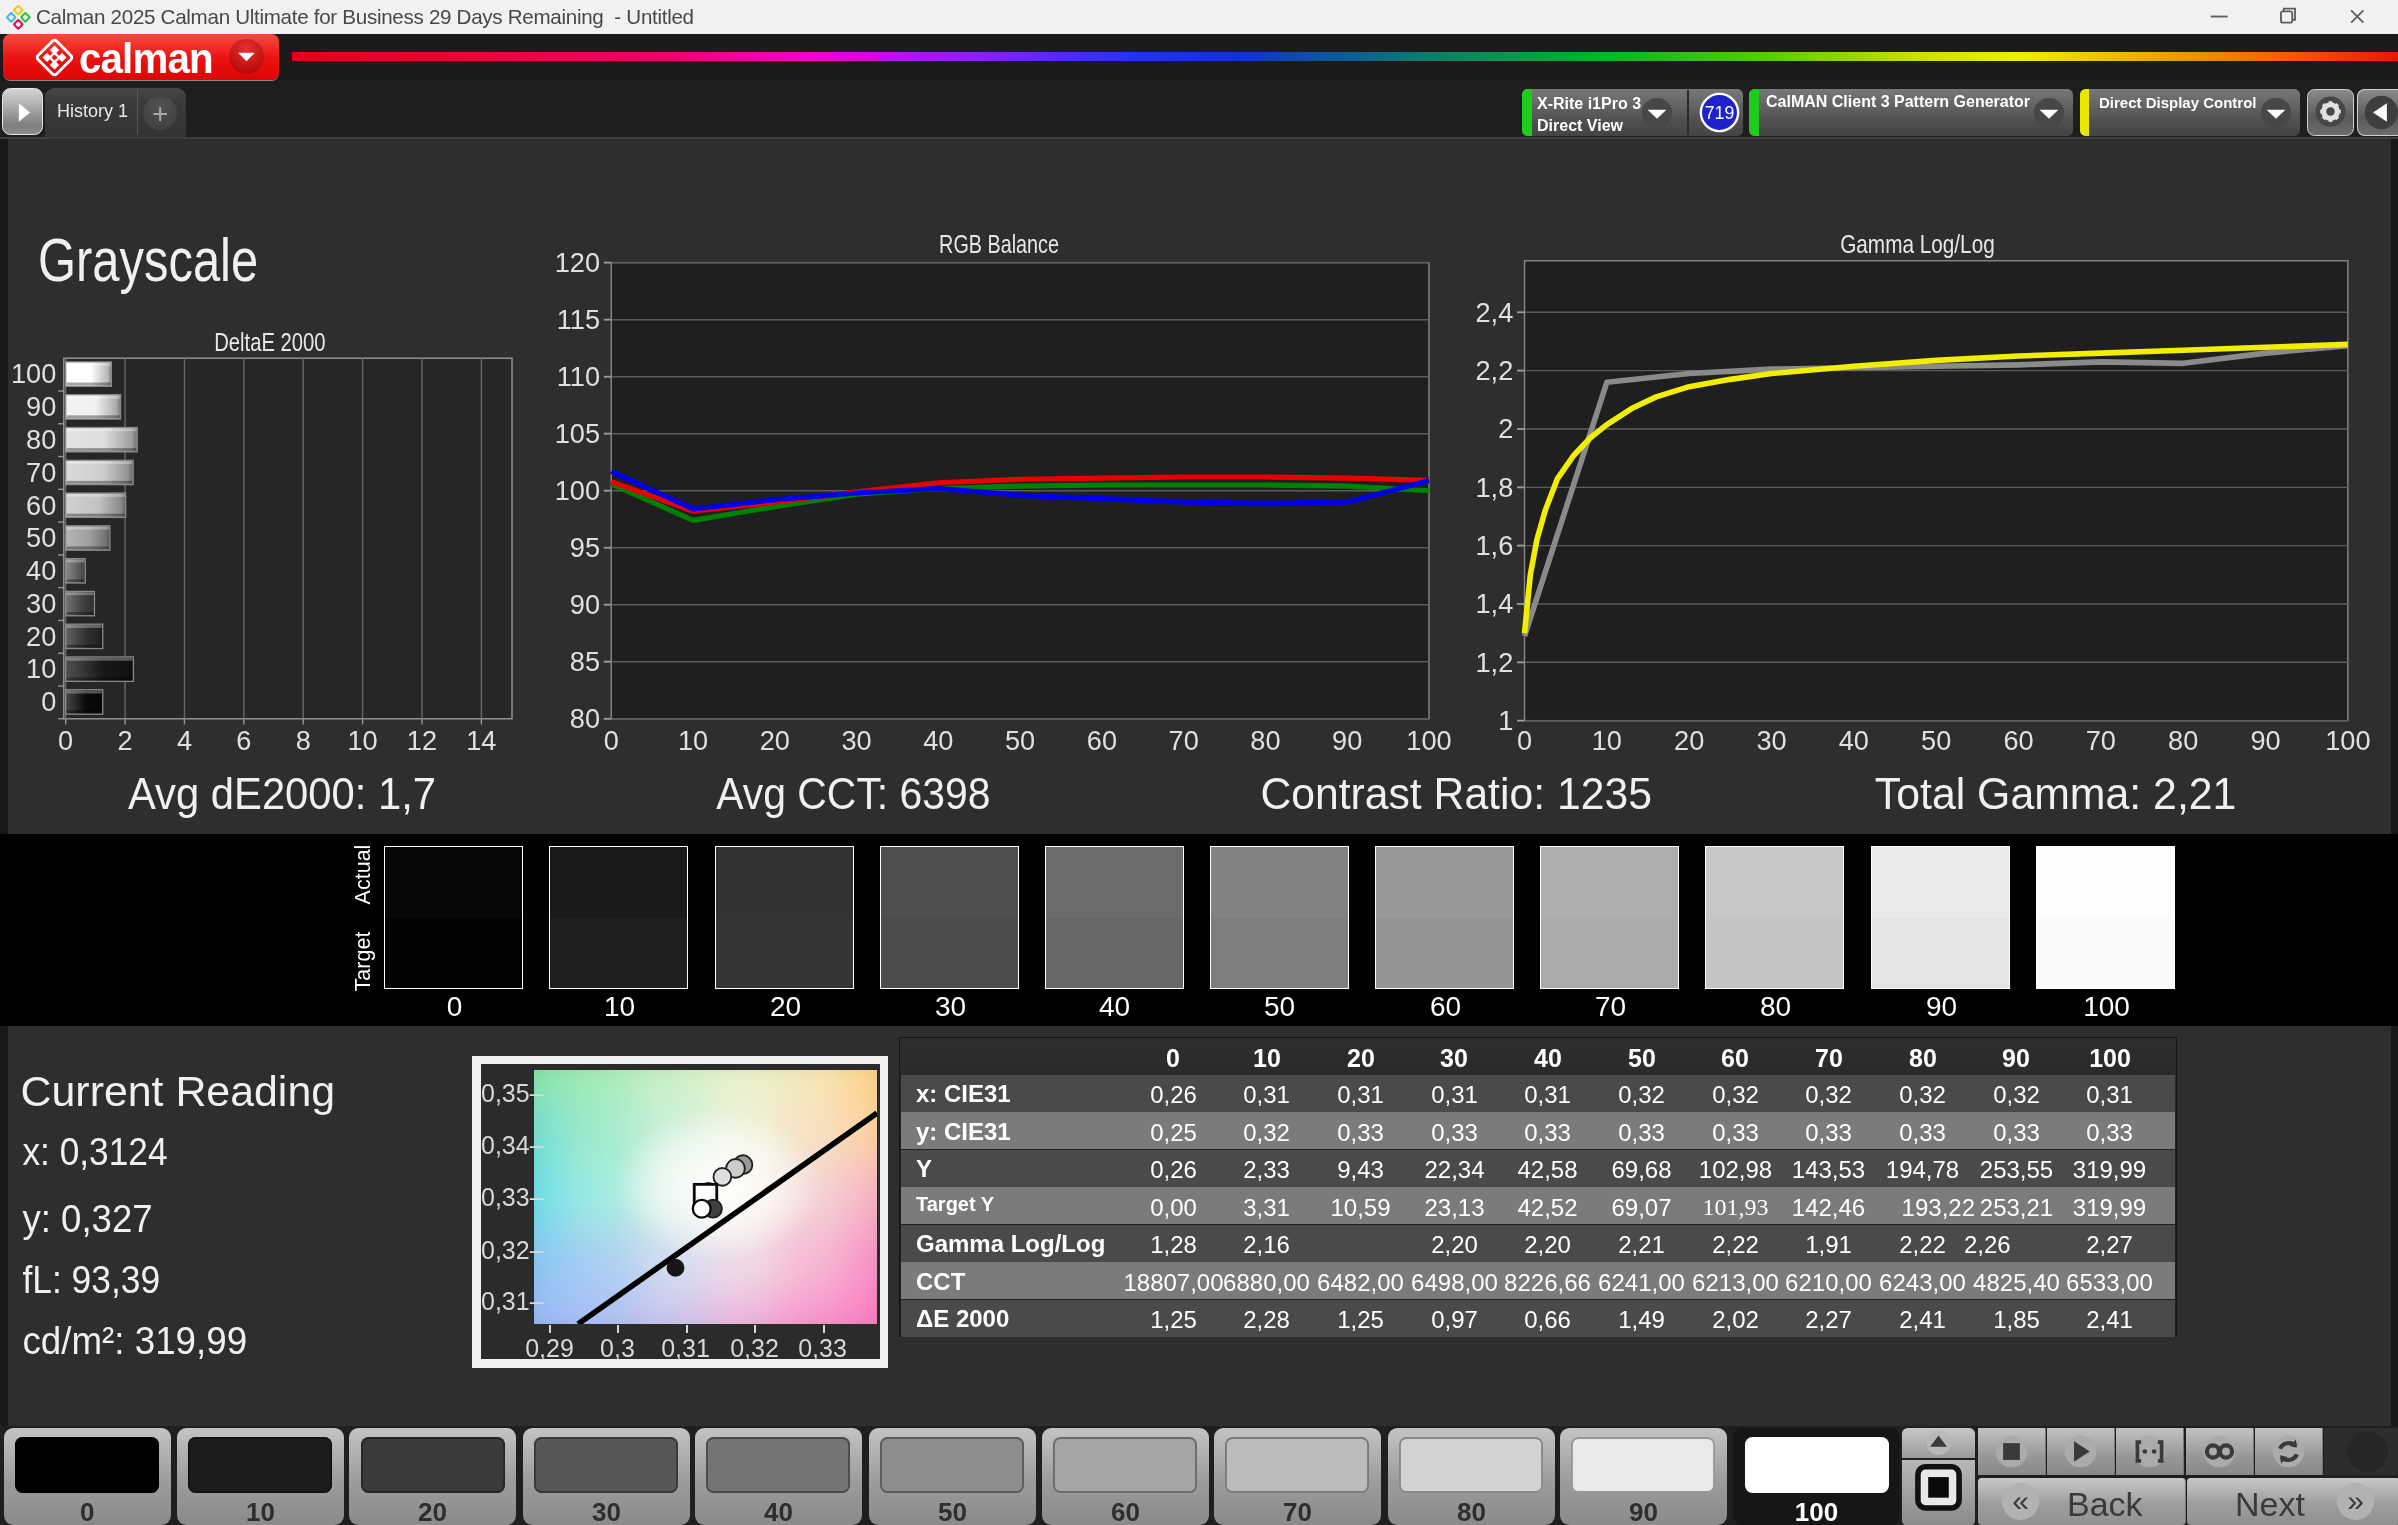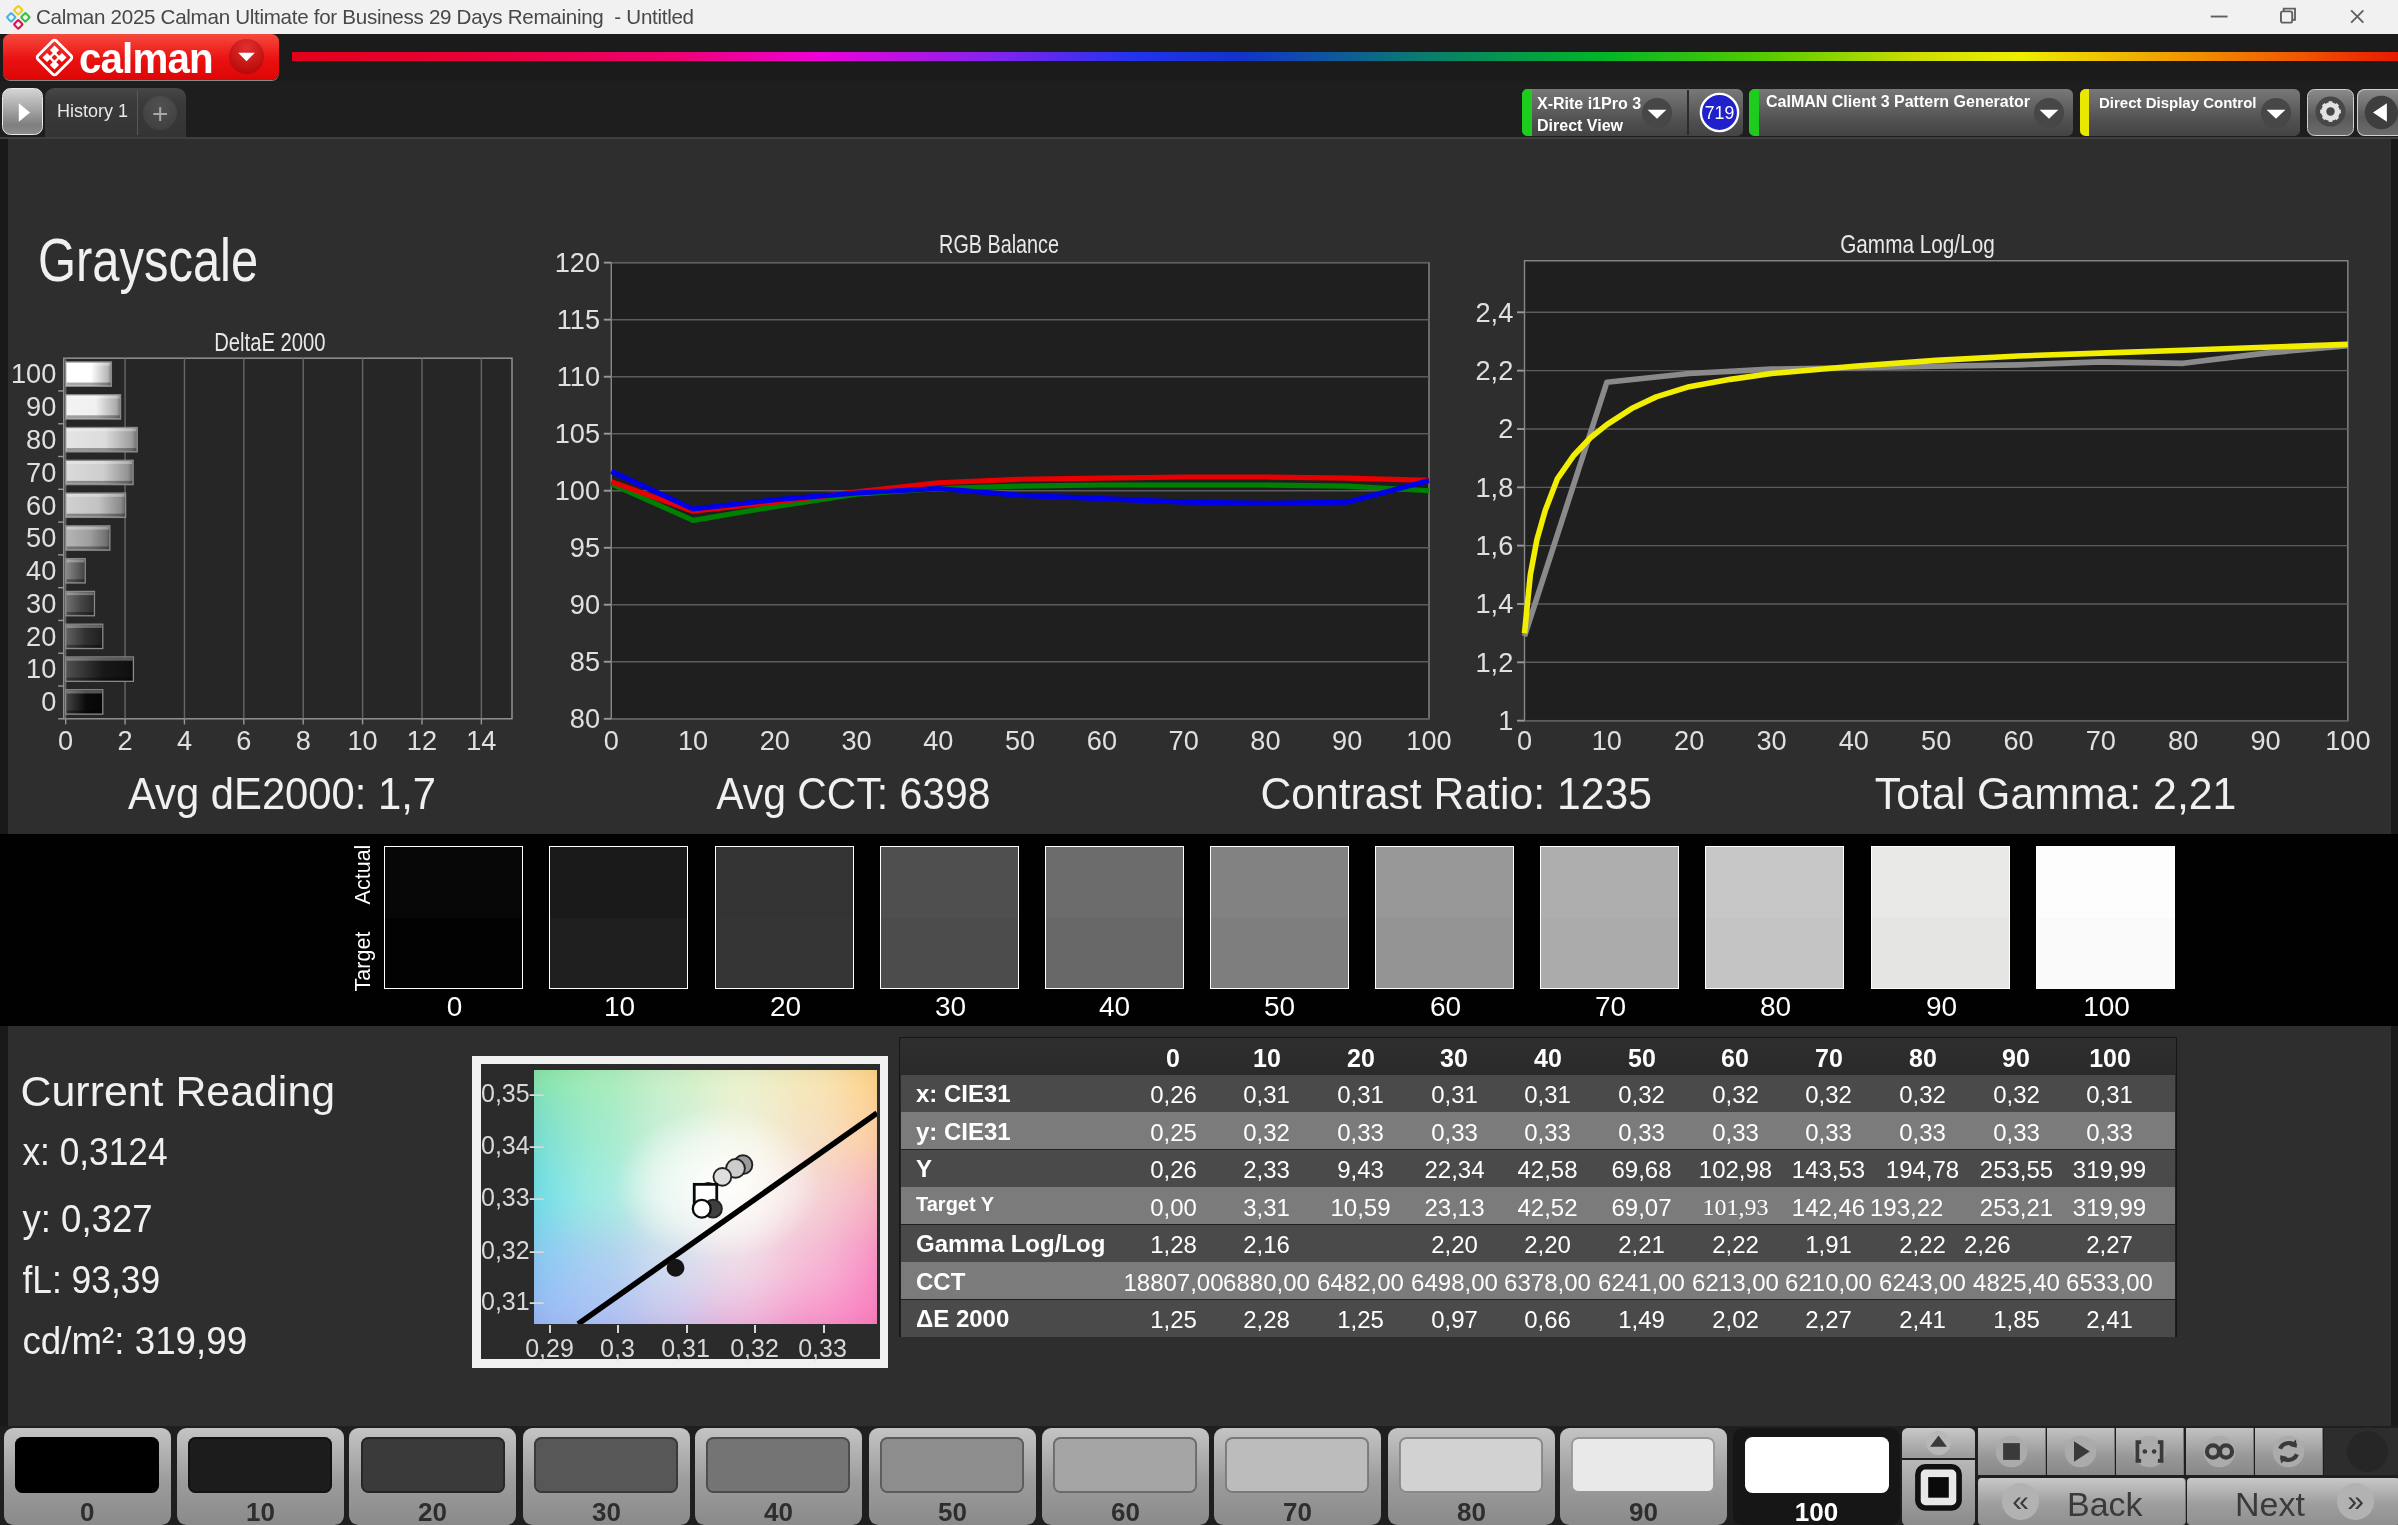--- a/index.html
+++ b/index.html
@@ -535,21 +535,21 @@
 <div class="abs" style="left:901px;top:1187px;width:1274px;height:37px;background:#7b7b7b;"></div>
 <div class="abs" style="left:916px;top:1193px;font-size:20px;font-weight:700;color:#fff;">Target Y</div>
 <div class="abs" style="left:1121px;top:1194px;width:105px;text-align:center;font-size:24px;color:#fff;white-space:nowrap;">0,00</div>
 <div class="abs" style="left:1214px;top:1194px;width:105px;text-align:center;font-size:24px;color:#fff;white-space:nowrap;">3,31</div>
 <div class="abs" style="left:1308px;top:1194px;width:105px;text-align:center;font-size:24px;color:#fff;white-space:nowrap;">10,59</div>
 <div class="abs" style="left:1402px;top:1194px;width:105px;text-align:center;font-size:24px;color:#fff;white-space:nowrap;">23,13</div>
 <div class="abs" style="left:1495px;top:1194px;width:105px;text-align:center;font-size:24px;color:#fff;white-space:nowrap;">42,52</div>
 <div class="abs" style="left:1589px;top:1194px;width:105px;text-align:center;font-size:24px;color:#fff;white-space:nowrap;">69,07</div>
 <div class="abs" style="left:1683px;top:1194px;width:105px;text-align:center;font-size:24px;color:#fff;white-space:nowrap;font-family:Liberation Serif, serif;">101,93</div>
 <div class="abs" style="left:1776px;top:1194px;width:105px;text-align:center;font-size:24px;color:#fff;white-space:nowrap;">142,46</div>
-<div class="abs" style="left:1870px;top:1194px;width:105px;text-align:left;font-size:24px;color:#fff;white-space:nowrap;">193,22</div>
+<div class="abs" style="left:1870px;top:1194px;width:105px;text-align:right;font-size:24px;color:#fff;white-space:nowrap;">193,22</div>
 <div class="abs" style="left:1964px;top:1194px;width:105px;text-align:center;font-size:24px;color:#fff;white-space:nowrap;">253,21</div>
 <div class="abs" style="left:2057px;top:1194px;width:105px;text-align:center;font-size:24px;color:#fff;white-space:nowrap;">319,99</div>
 <div class="abs" style="left:901px;top:1225px;width:1274px;height:37px;background:#4a4a4a;"></div>
 <div class="abs" style="left:916px;top:1230px;font-size:24px;font-weight:700;color:#fff;">Gamma Log/Log</div>
 <div class="abs" style="left:1121px;top:1231px;width:105px;text-align:center;font-size:24px;color:#fff;white-space:nowrap;">1,28</div>
 <div class="abs" style="left:1214px;top:1231px;width:105px;text-align:center;font-size:24px;color:#fff;white-space:nowrap;">2,16</div>
 <div class="abs" style="left:1308px;top:1231px;width:105px;text-align:center;font-size:24px;color:#fff;white-space:nowrap;margin-top:28px;">2,19</div>
 <div class="abs" style="left:1402px;top:1231px;width:105px;text-align:center;font-size:24px;color:#fff;white-space:nowrap;">2,20</div>
 <div class="abs" style="left:1495px;top:1231px;width:105px;text-align:center;font-size:24px;color:#fff;white-space:nowrap;">2,20</div>
 <div class="abs" style="left:1589px;top:1231px;width:105px;text-align:center;font-size:24px;color:#fff;white-space:nowrap;">2,21</div>
@@ -557,21 +557,21 @@
 <div class="abs" style="left:1776px;top:1231px;width:105px;text-align:center;font-size:24px;color:#fff;white-space:nowrap;">1,91</div>
 <div class="abs" style="left:1870px;top:1231px;width:105px;text-align:center;font-size:24px;color:#fff;white-space:nowrap;">2,22</div>
 <div class="abs" style="left:1964px;top:1231px;width:105px;text-align:left;font-size:24px;color:#fff;white-space:nowrap;">2,26</div>
 <div class="abs" style="left:2057px;top:1231px;width:105px;text-align:center;font-size:24px;color:#fff;white-space:nowrap;">2,27</div>
 <div class="abs" style="left:901px;top:1262px;width:1274px;height:37px;background:#7b7b7b;"></div>
 <div class="abs" style="left:916px;top:1268px;font-size:24px;font-weight:700;color:#fff;">CCT</div>
 <div class="abs" style="left:1121px;top:1269px;width:105px;text-align:center;font-size:24px;color:#fff;white-space:nowrap;">18807,00</div>
 <div class="abs" style="left:1214px;top:1269px;width:105px;text-align:center;font-size:24px;color:#fff;white-space:nowrap;">6880,00</div>
 <div class="abs" style="left:1308px;top:1269px;width:105px;text-align:center;font-size:24px;color:#fff;white-space:nowrap;">6482,00</div>
 <div class="abs" style="left:1402px;top:1269px;width:105px;text-align:center;font-size:24px;color:#fff;white-space:nowrap;">6498,00</div>
-<div class="abs" style="left:1495px;top:1269px;width:105px;text-align:center;font-size:24px;color:#fff;white-space:nowrap;">6378,00</div>
+<div class="abs" style="left:1495px;top:1269px;width:105px;text-align:center;font-size:24px;color:#fff;white-space:nowrap;">8226,66</div>
 <div class="abs" style="left:1589px;top:1269px;width:105px;text-align:center;font-size:24px;color:#fff;white-space:nowrap;">6241,00</div>
 <div class="abs" style="left:1683px;top:1269px;width:105px;text-align:center;font-size:24px;color:#fff;white-space:nowrap;">6213,00</div>
 <div class="abs" style="left:1776px;top:1269px;width:105px;text-align:center;font-size:24px;color:#fff;white-space:nowrap;">6210,00</div>
 <div class="abs" style="left:1870px;top:1269px;width:105px;text-align:center;font-size:24px;color:#fff;white-space:nowrap;">6243,00</div>
 <div class="abs" style="left:1964px;top:1269px;width:105px;text-align:center;font-size:24px;color:#fff;white-space:nowrap;">4825,40</div>
 <div class="abs" style="left:2057px;top:1269px;width:105px;text-align:center;font-size:24px;color:#fff;white-space:nowrap;">6533,00</div>
 <div class="abs" style="left:901px;top:1300px;width:1274px;height:37px;background:#4a4a4a;"></div>
 <div class="abs" style="left:916px;top:1305px;font-size:24px;font-weight:700;color:#fff;">ΔE 2000</div>
 <div class="abs" style="left:1121px;top:1306px;width:105px;text-align:center;font-size:24px;color:#fff;white-space:nowrap;">1,25</div>
 <div class="abs" style="left:1214px;top:1306px;width:105px;text-align:center;font-size:24px;color:#fff;white-space:nowrap;">2,28</div>

